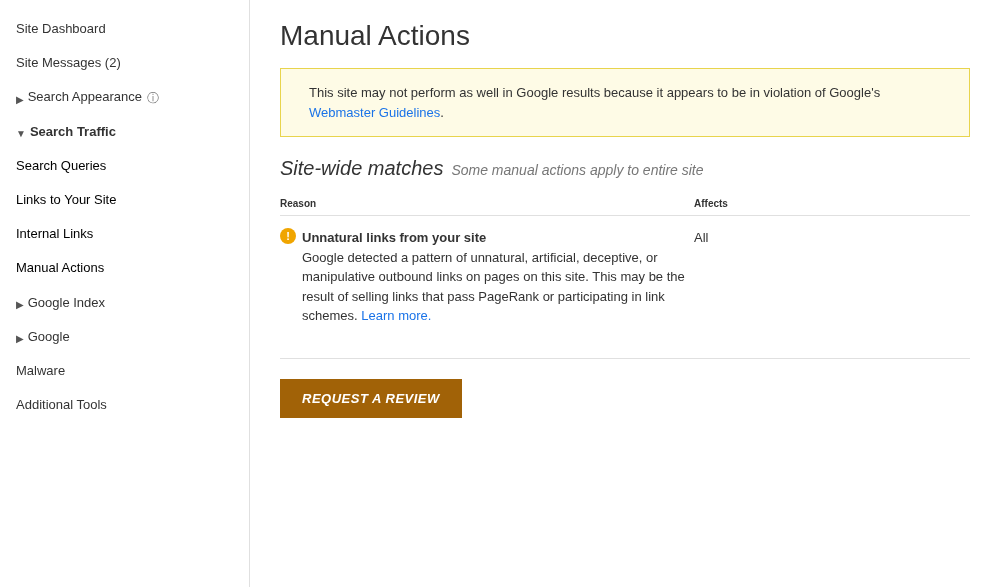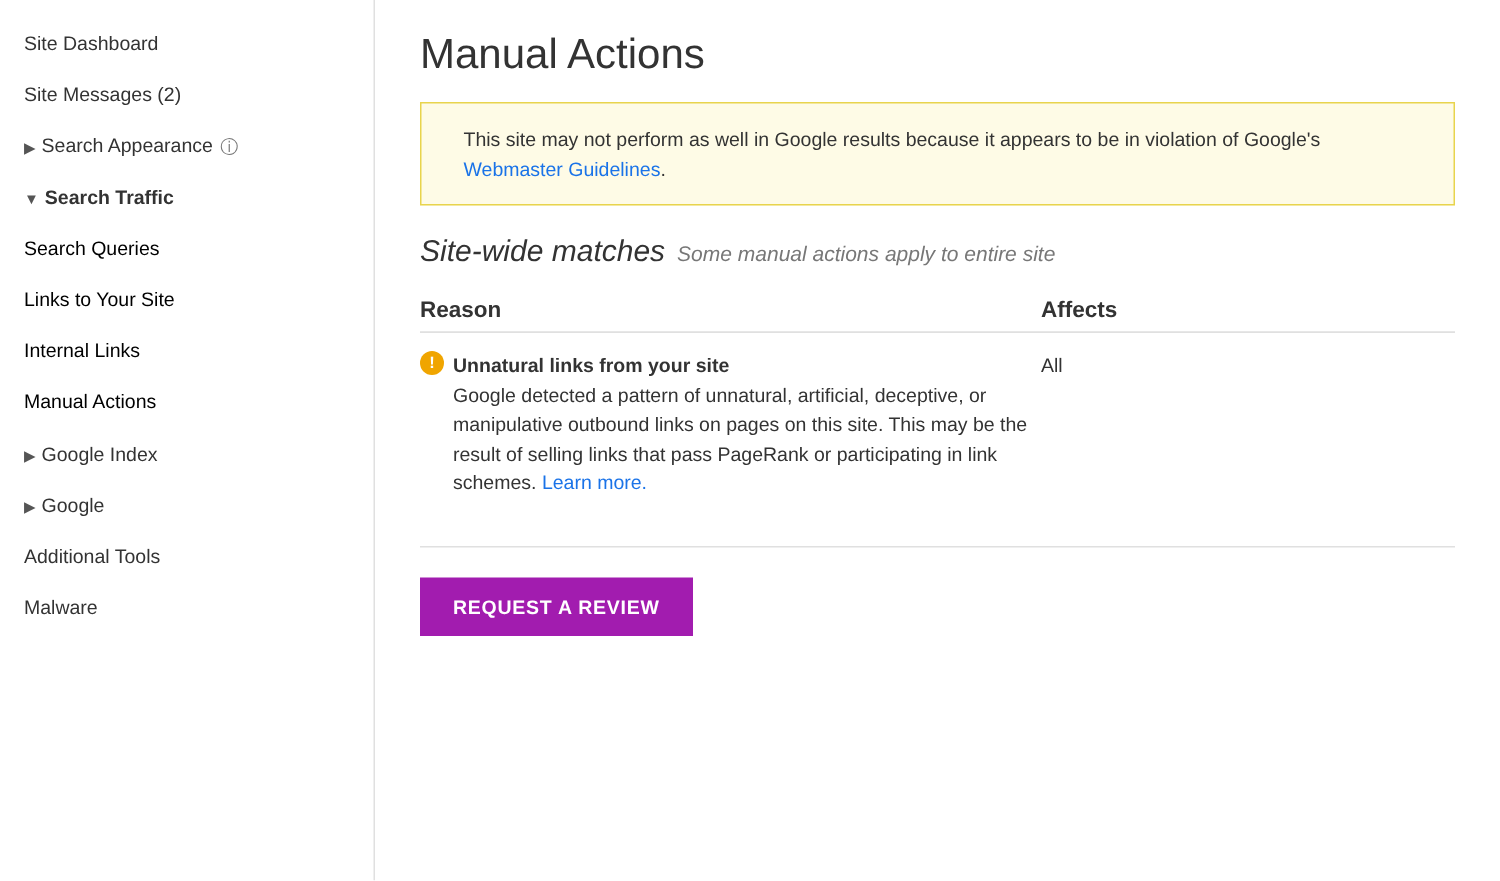--- a/index.html
+++ b/index.html
@@ -113,21 +113,21 @@
     
     .matches-table {
       width: 100%;
       margin-top: 12px;
       border-collapse: collapse;
     }
 
     .matches-table th {
       text-align: left;
       font-weight: bold;
-      font-size: 15px;
+      font-size: 10px;
       color: #333;
       padding: 6px 8px 6px 0;
       border-bottom: 1px solid #e0e0e0;
     }
 
     .matches-table td {
       padding: 12px 8px 12px 0;
       vertical-align: top;
       font-size: 13px;
       color: #333;
@@ -177,29 +177,30 @@
 
     
     .divider {
       border: none;
       border-top: 1px solid #e0e0e0;
       margin: 20px 0;
     }
 
     
     .review-button {
-      background: #a21caf;
+      background: #a16207;
       color: #fff;
       border: none;
       padding: 12px 22px;
       font-size: 13px;
       font-weight: bold;
       text-transform: uppercase;
       letter-spacing: 0.5px;
       cursor: pointer;
+      font-style: italic;
     }
   </style>
 </head>
 <body>
 
 <nav id="sidebar">
   <div class="sidebar-item">
     <span>Site Dashboard</span>
   </div>
   <div class="sidebar-item">
@@ -228,24 +229,24 @@
   </div>
   <div class="sidebar-item">
     <span class="arrow">▶</span>
     <span>Google Index</span>
   </div>
   <div class="sidebar-item">
     <span class="arrow">▶</span>
     <span>Google</span>
   </div>
   <div class="sidebar-item">
+    <span>Malware</span>
+  </div>
+  <div class="sidebar-item">
     <span>Additional Tools</span>
-  </div>
-  <div class="sidebar-item">
-    <span>Malware</span>
   </div>
 </nav>
 
 <main id="main">
   <h1 class="page-title">Manual Actions</h1>
 
   <div class="warning-box">
     <span>This site may not perform as well in Google results because it appears to be in violation of Google's <a href="#">Webmaster Guidelines</a>.</span>
   </div>
 

